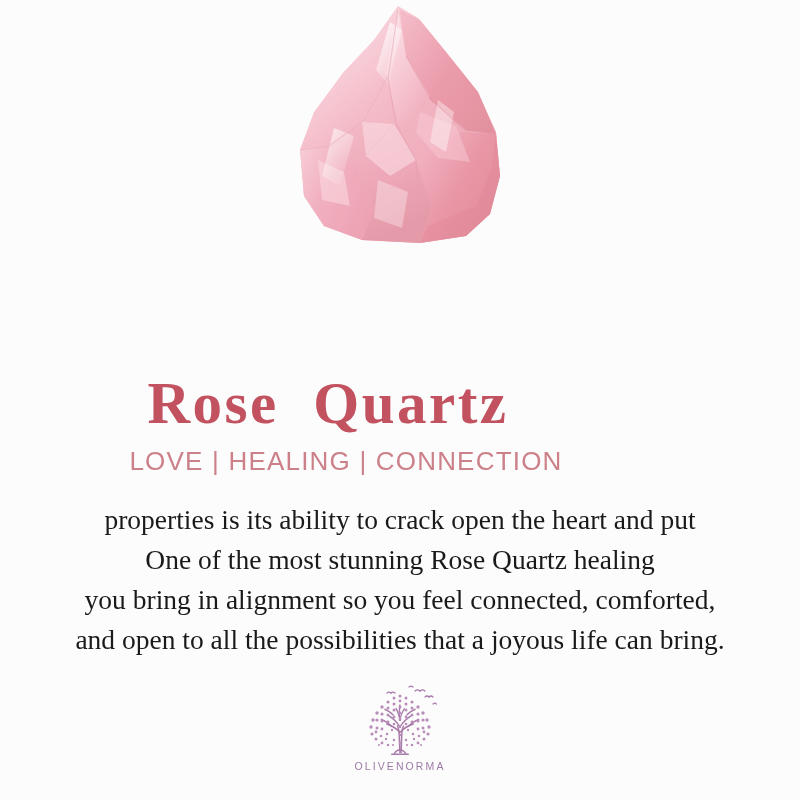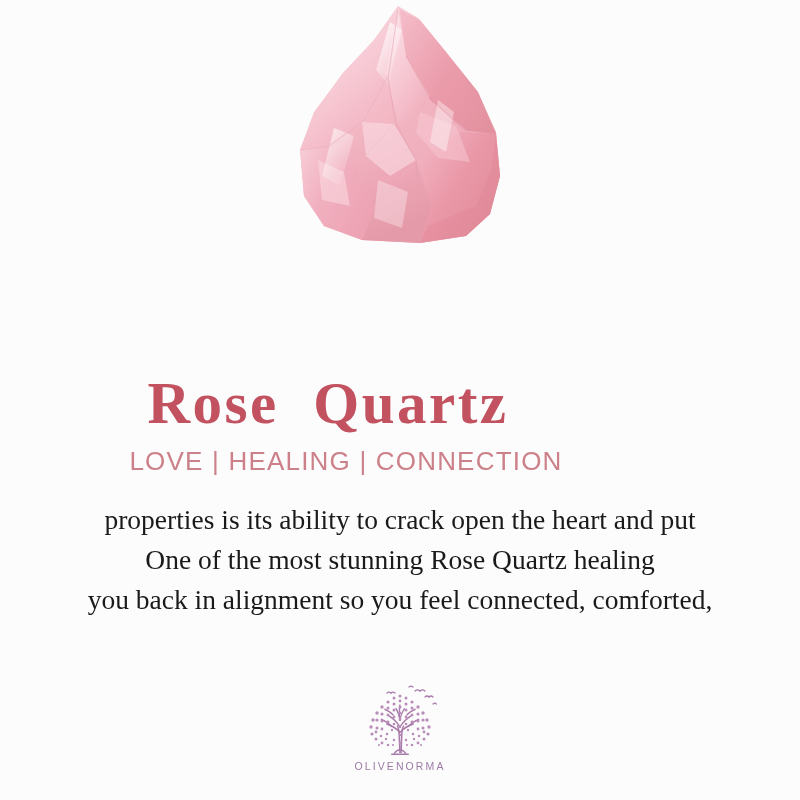--- a/index.html
+++ b/index.html
@@ -179,21 +179,22 @@
     </svg>
   </div>
 
   <h1 class="title">Rose  Quartz</h1>
 
   <div class="subtitle">LOVE | HEALING | CONNECTION</div>
 
   <div class="body-copy">
     <span class="line">properties is its ability to crack open the heart and put</span>
     <span class="line">One of the most stunning Rose Quartz healing</span>
-    <span class="line">you back in alignment so you feel connected, comforted,</span>
+    <span class="line">you bring in alignment so you feel connected, comforted,</span>
+    <span class="line">and open to all the possibilities that a joyous life can bring.</span>
   </div>
 
   <div class="logo">
     <svg class="logo-mark" width="86" height="76" viewBox="0 0 86 76">
       <g fill="#a87bab">
 
         <path d="M42.2 70 L41.4 52 C41.3 48 40.6 45 39.6 42.6 L41 42 C42.2 45 42.9 48 43 52 L43.8 70 Z"></path>
         <path d="M43.2 70 L44 52 C44.1 48 44.8 45 46 42.3 L47.3 43 C46.2 45.4 45.6 48.3 45.5 52 L44.8 70 Z"></path>
         <path d="M36.5 70.6 C38 68 40 66.4 42.4 65.8 L42.4 67.4 C40.6 67.9 39 69.1 37.8 71 Z"></path>
         <path d="M49.5 70.6 C48 68 46 66.4 43.6 65.8 L43.6 67.4 C45.4 67.9 47 69.1 48.2 71 Z"></path>

